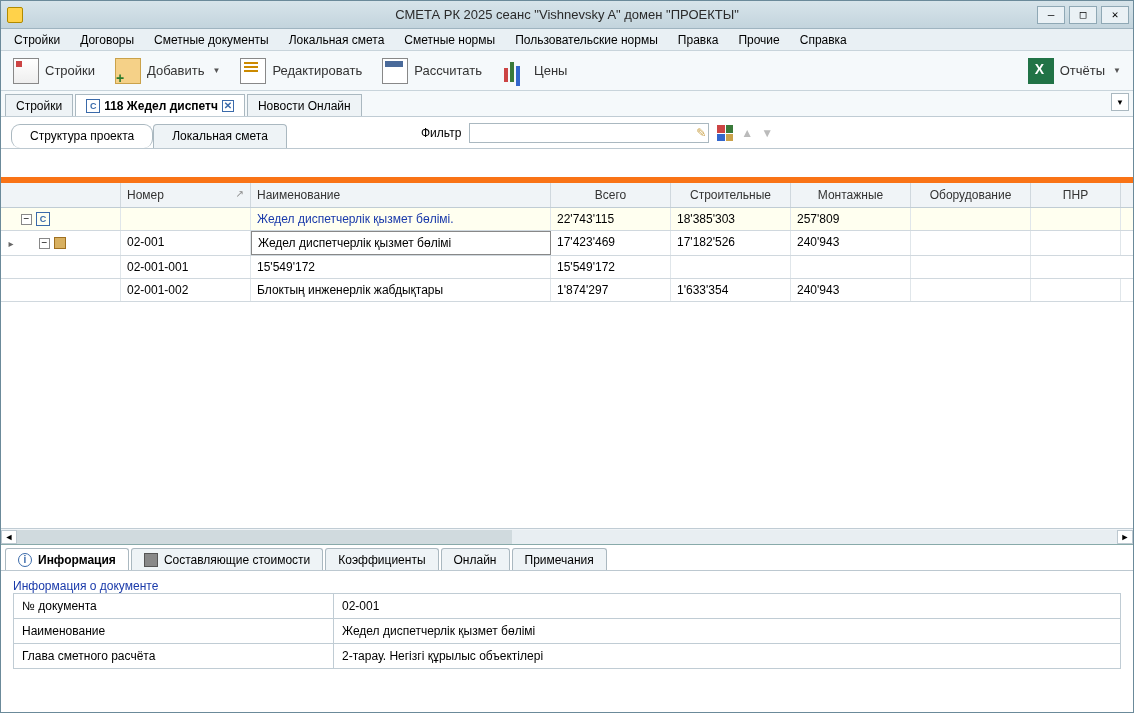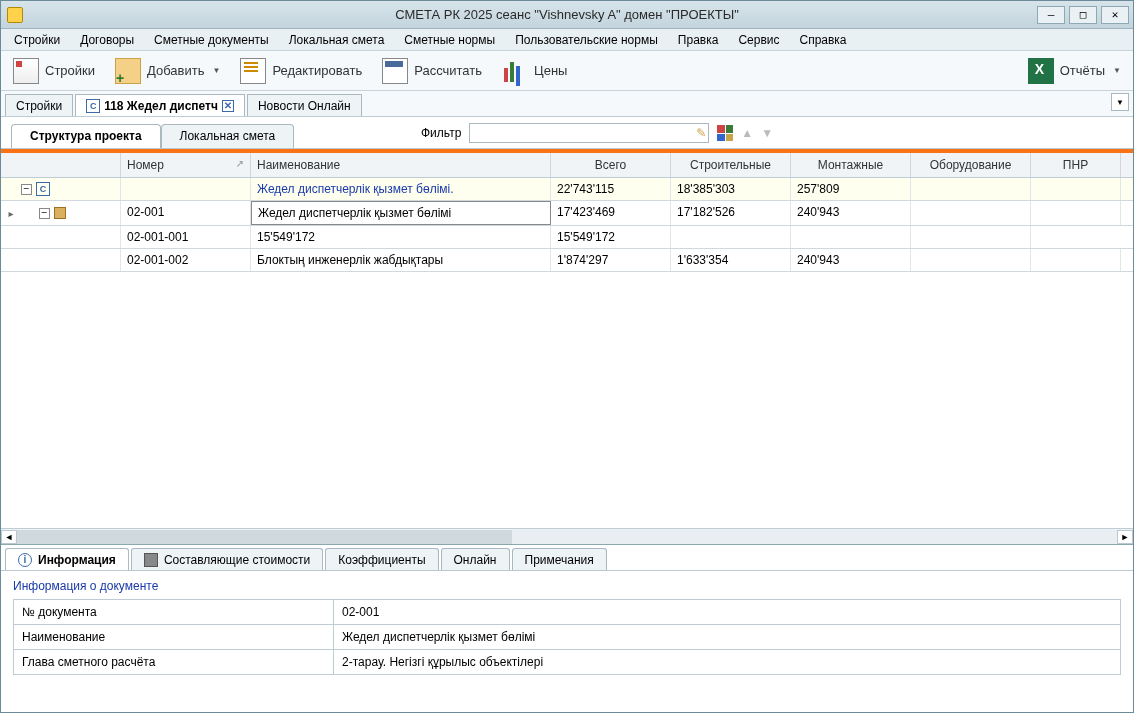--- a/index.html
+++ b/index.html
@@ -151,21 +151,21 @@
   .section-tab {
     height: 24px;
     border: 1px solid #aab8c0;
     border-bottom: none;
     padding: 4px 18px;
     background: #eef3f6;
     font-size: 12px;
     cursor: default;
     border-radius: 4px 4px 0 0;
   }
-  .section-tab.active { background:#fff; font-weight:bold;}
+  .section-tab.active { background:#fff; font-weight:normal;border-radius:9px;}
   .filter-block {
     position:absolute;
     left: 420px;
     top: 6px;
     display:flex;
     align-items:center;
     gap:8px;
   }
   .filter-input {
     width: 240px;
@@ -175,21 +175,21 @@
     position: relative;
   }
   .filter-input .pencil { position:absolute;right:2px;top:2px;font-size:12px;color:#caa24a;}
   .filter-grid-icn { width:16px;height:16px;display:grid;grid-template-columns:1fr 1fr;grid-template-rows:1fr 1fr;gap:1px;}
   .filter-grid-icn span:nth-child(1){background:#c44;}
   .filter-grid-icn span:nth-child(2){background:#3a7a3a;}
   .filter-grid-icn span:nth-child(3){background:#3366cc;}
   .filter-grid-icn span:nth-child(4){background:#caa24a;}
   .arrow-btn { color:#bbb; font-size:12px; cursor:default;}
   
-  .grid-wrap { border-top:4px solid #f97316; }
+  .grid-wrap { border-top:6px solid #f97316;margin-top:28px; }
   .grid-head, .grid-row {
     display:grid;
     grid-template-columns: 120px 130px 300px 120px 120px 120px 120px 90px;
     font-size: 12px;
   }
   .grid-head { background:#f0f4f7; border-bottom:1px solid #c0ccd4; }
   .grid-head .gh {
     padding: 5px 6px;
     border-right:1px solid #d0d8de;
     color:#333;
@@ -241,21 +241,21 @@
     display:flex;align-items:center;gap:6px;
     font-size:12px;
     cursor:default;
     border-radius:3px 3px 0 0;
   }
   .bottom-tab.active { background:#fff; font-weight:bold;}
   .info-icn { width:14px;height:14px;border:1px solid #3a6aaa;border-radius:50%;color:#3a6aaa;font-size:10px;font-weight:bold;display:flex;align-items:center;justify-content:center;}
   .calc-icn { width:14px;height:14px;background:#888;border:1px solid #555;}
   
   .info-panel { padding: 8px 12px; }
-  .info-title { color:#1a3aaa; margin-bottom:6px; font-size:12px;}
+  .info-title { color:#1a3aaa; font-size:12px;}
   .info-table { width:100%; border-collapse:collapse; border:1px solid #c0ccd4;}
   .info-table td { border:1px solid #c0ccd4; padding:5px 8px; font-size:12px;}
   .info-table td:first-child { width:320px;}
   
   .content-area {
     height: calc(713px - 28px - 22px - 40px - 26px);
     display:flex;
     flex-direction:column;
   }
   .grid-scroll-area {
@@ -281,21 +281,21 @@
 </div>
 
 <div class="menubar">
   <div class="menu-item">Стройки</div>
   <div class="menu-item">Договоры</div>
   <div class="menu-item">Сметные документы</div>
   <div class="menu-item">Локальная смета</div>
   <div class="menu-item">Сметные нормы</div>
   <div class="menu-item">Пользовательские нормы</div>
   <div class="menu-item">Правка</div>
-  <div class="menu-item">Сервис</div>
+  <div class="menu-item">Прочие</div>
   <div class="menu-item">Справка</div>
 </div>
 
 <div class="toolbar">
   <div class="tool-btn">
     <div class="tool-icon icon-stroiki"></div>
     <span>Стройки</span>
   </div>
   <div class="tool-btn">
     <div class="tool-icon icon-add"></div>

